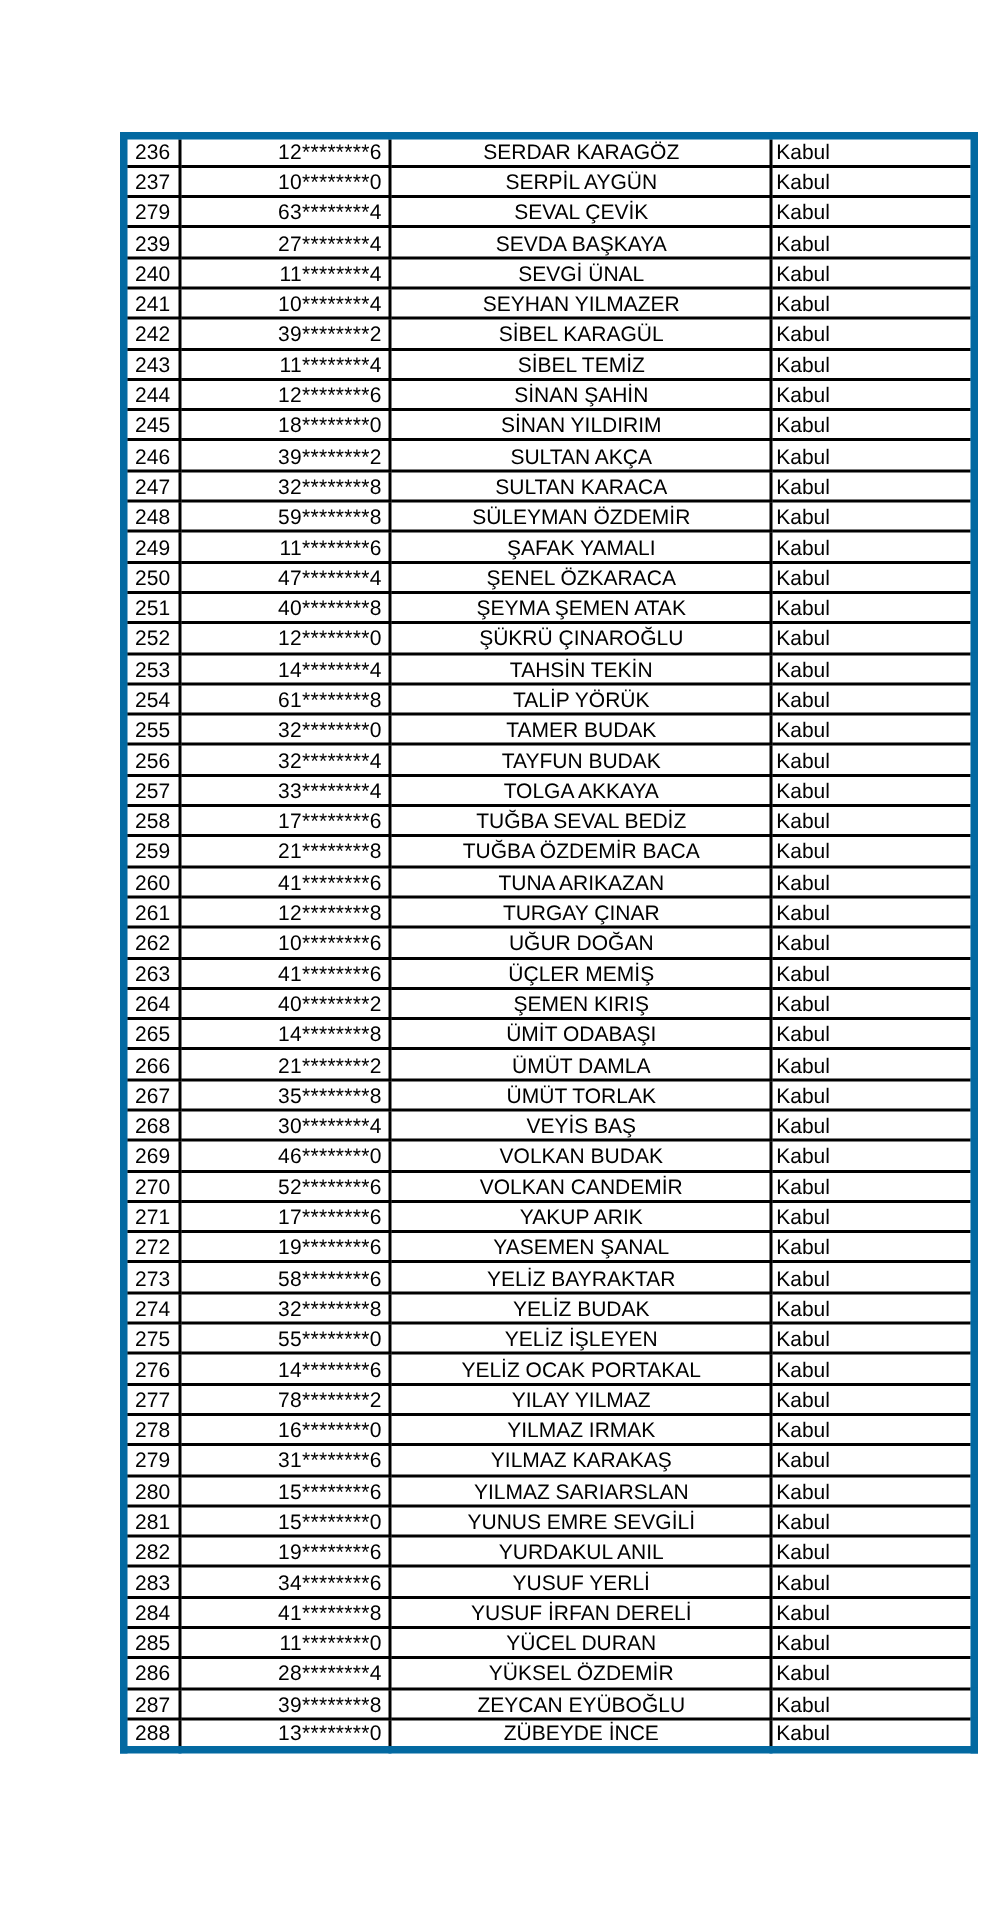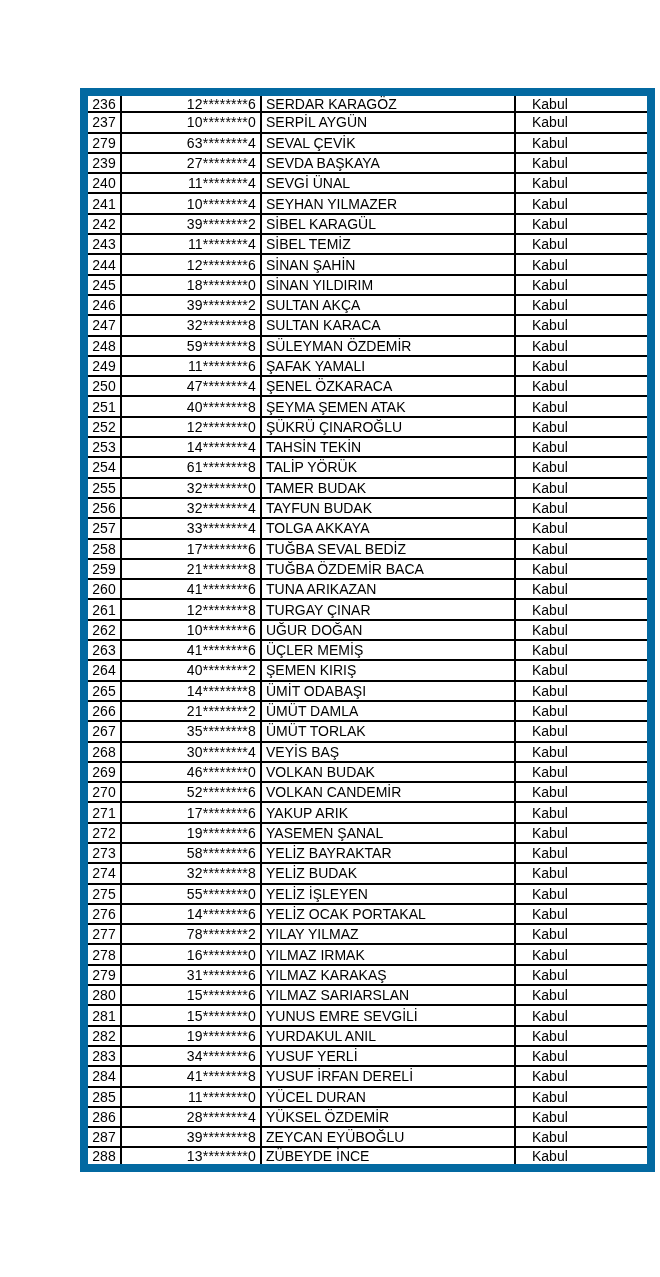--- a/index.html
+++ b/index.html
@@ -15,21 +15,21 @@
     background: #ffffff;
     overflow: hidden;
   }
   table.applicant-table {
     position: absolute;
     left: 80px;
     top: 88px;
     width: 567px;
     border-collapse: collapse;
     table-layout: fixed;
-    border: 8px solid #0369a1;
+    border: 5px solid #0369a1;
   }
   table.applicant-table td {
     border: 2px solid #000000;
     height: 20.3px;
     font-size: 14px;
     line-height: 1;
     color: #000000;
     white-space: nowrap;
     overflow: hidden;
     padding: 0 2px;
@@ -38,26 +38,26 @@
   table.applicant-table td:nth-child(1) {
     text-align: center;
     padding: 0 1px;
   }
   table.applicant-table td:nth-child(2) {
     text-align: right;
     padding-right: 4px;
     letter-spacing: 0.2px;
   }
   table.applicant-table td:nth-child(3) {
-    text-align: left;
+    text-align: center;
     padding-left: 4px;
   }
   table.applicant-table td:nth-child(4) {
     text-align: left;
-    padding-left: 16px;
+    padding-left: 3px;
   }
 </style>
 </head>
 <body>
 
 <div class="page">
   <table class="applicant-table">
     <colgroup>
       <col style="width:37px">
       <col style="width:140px">

